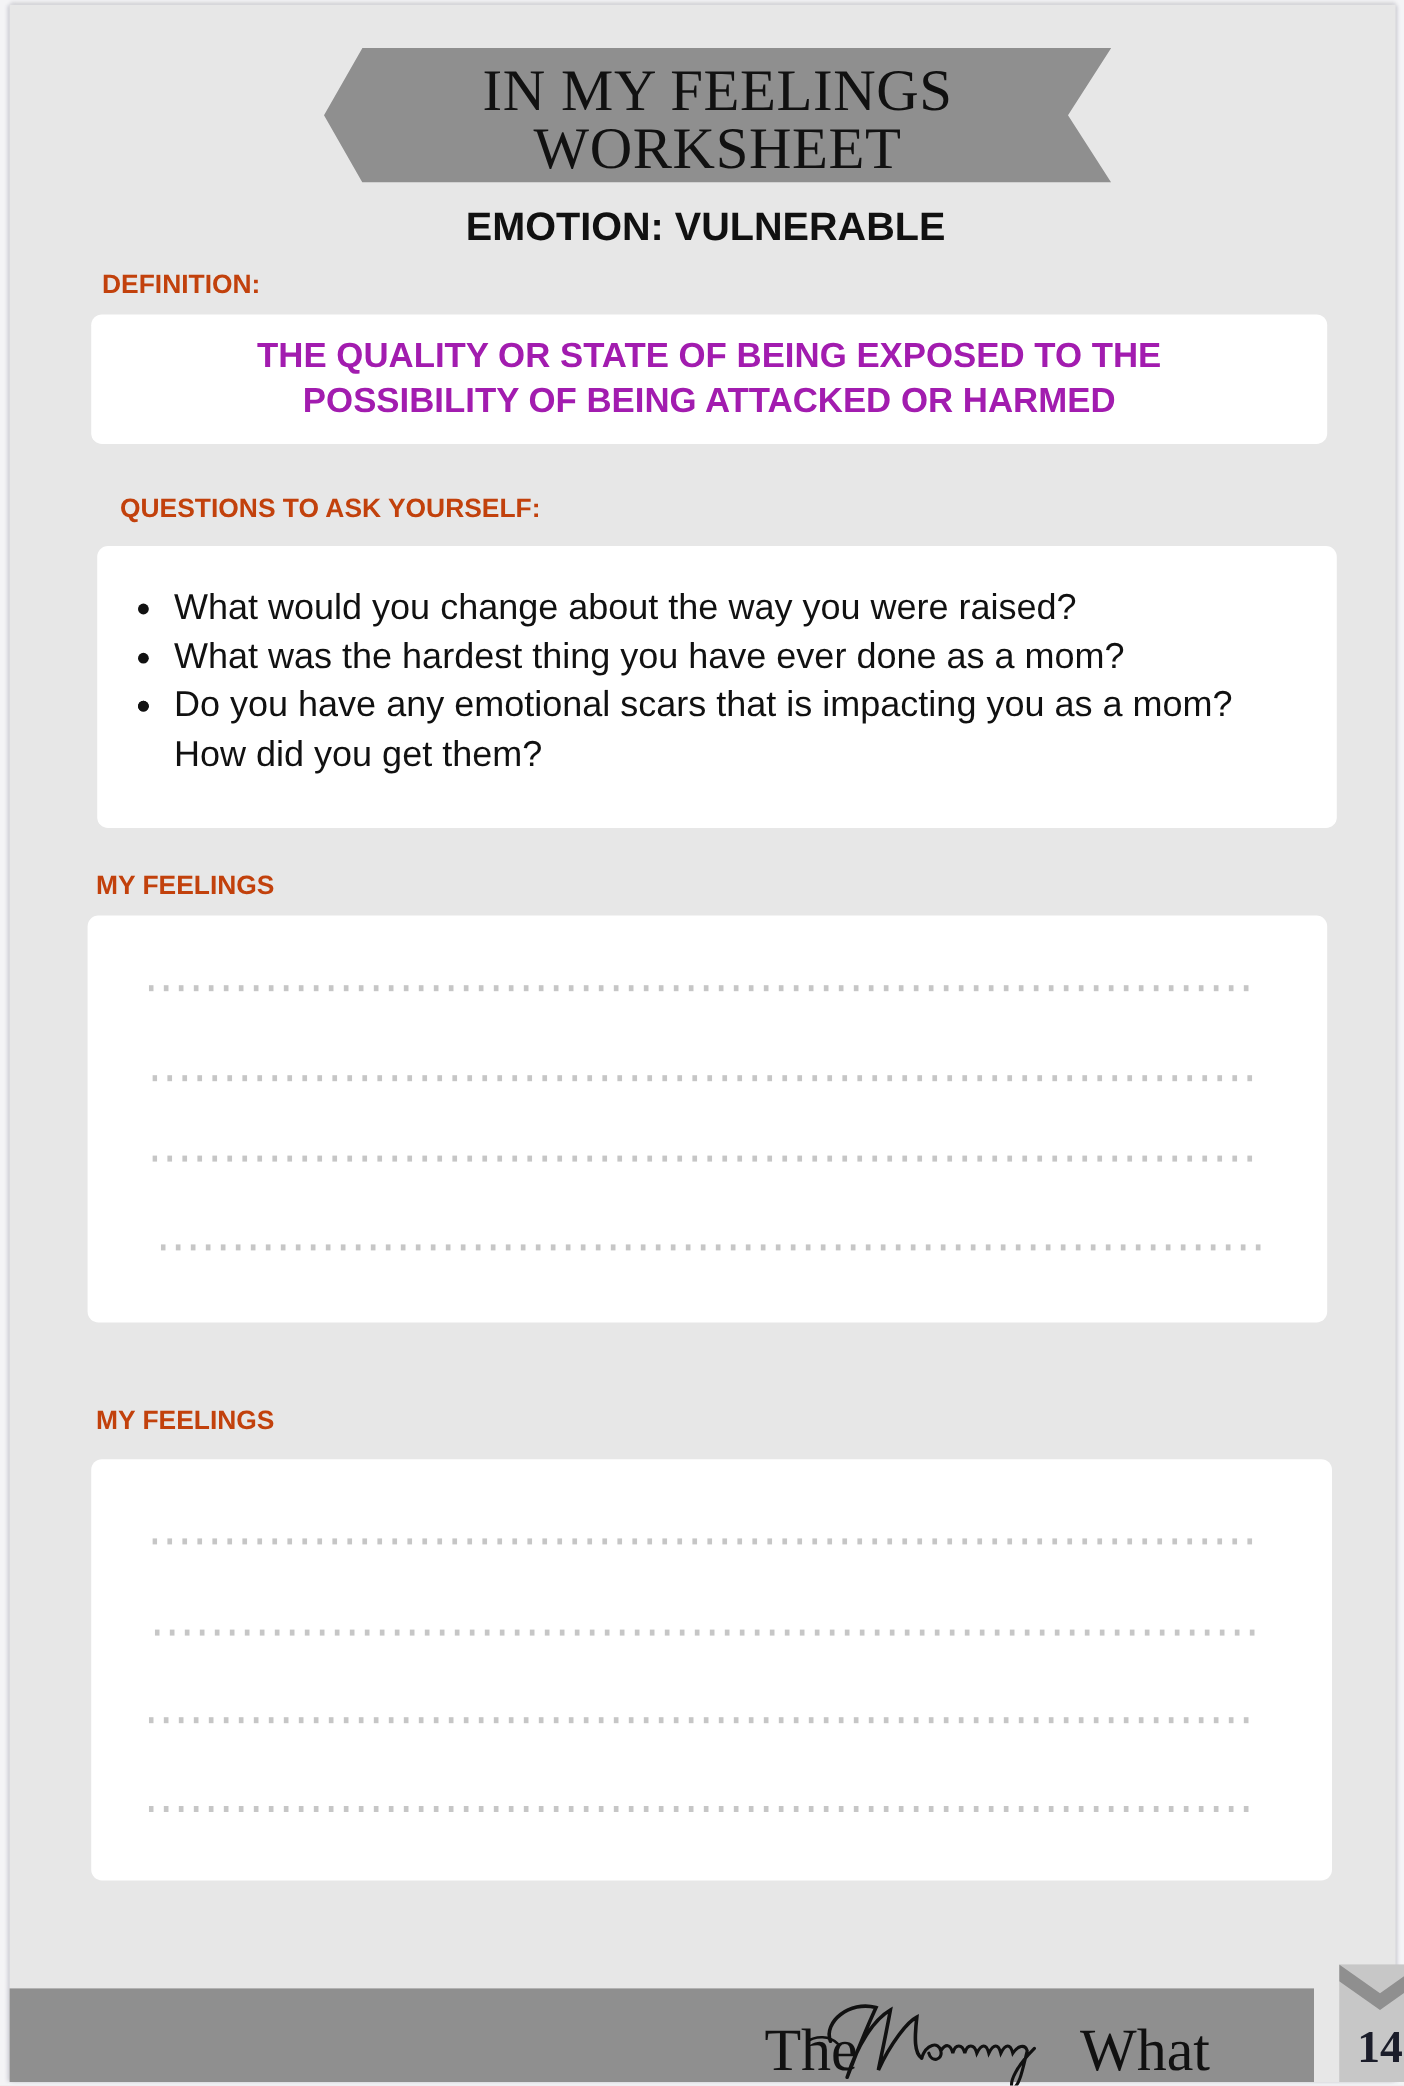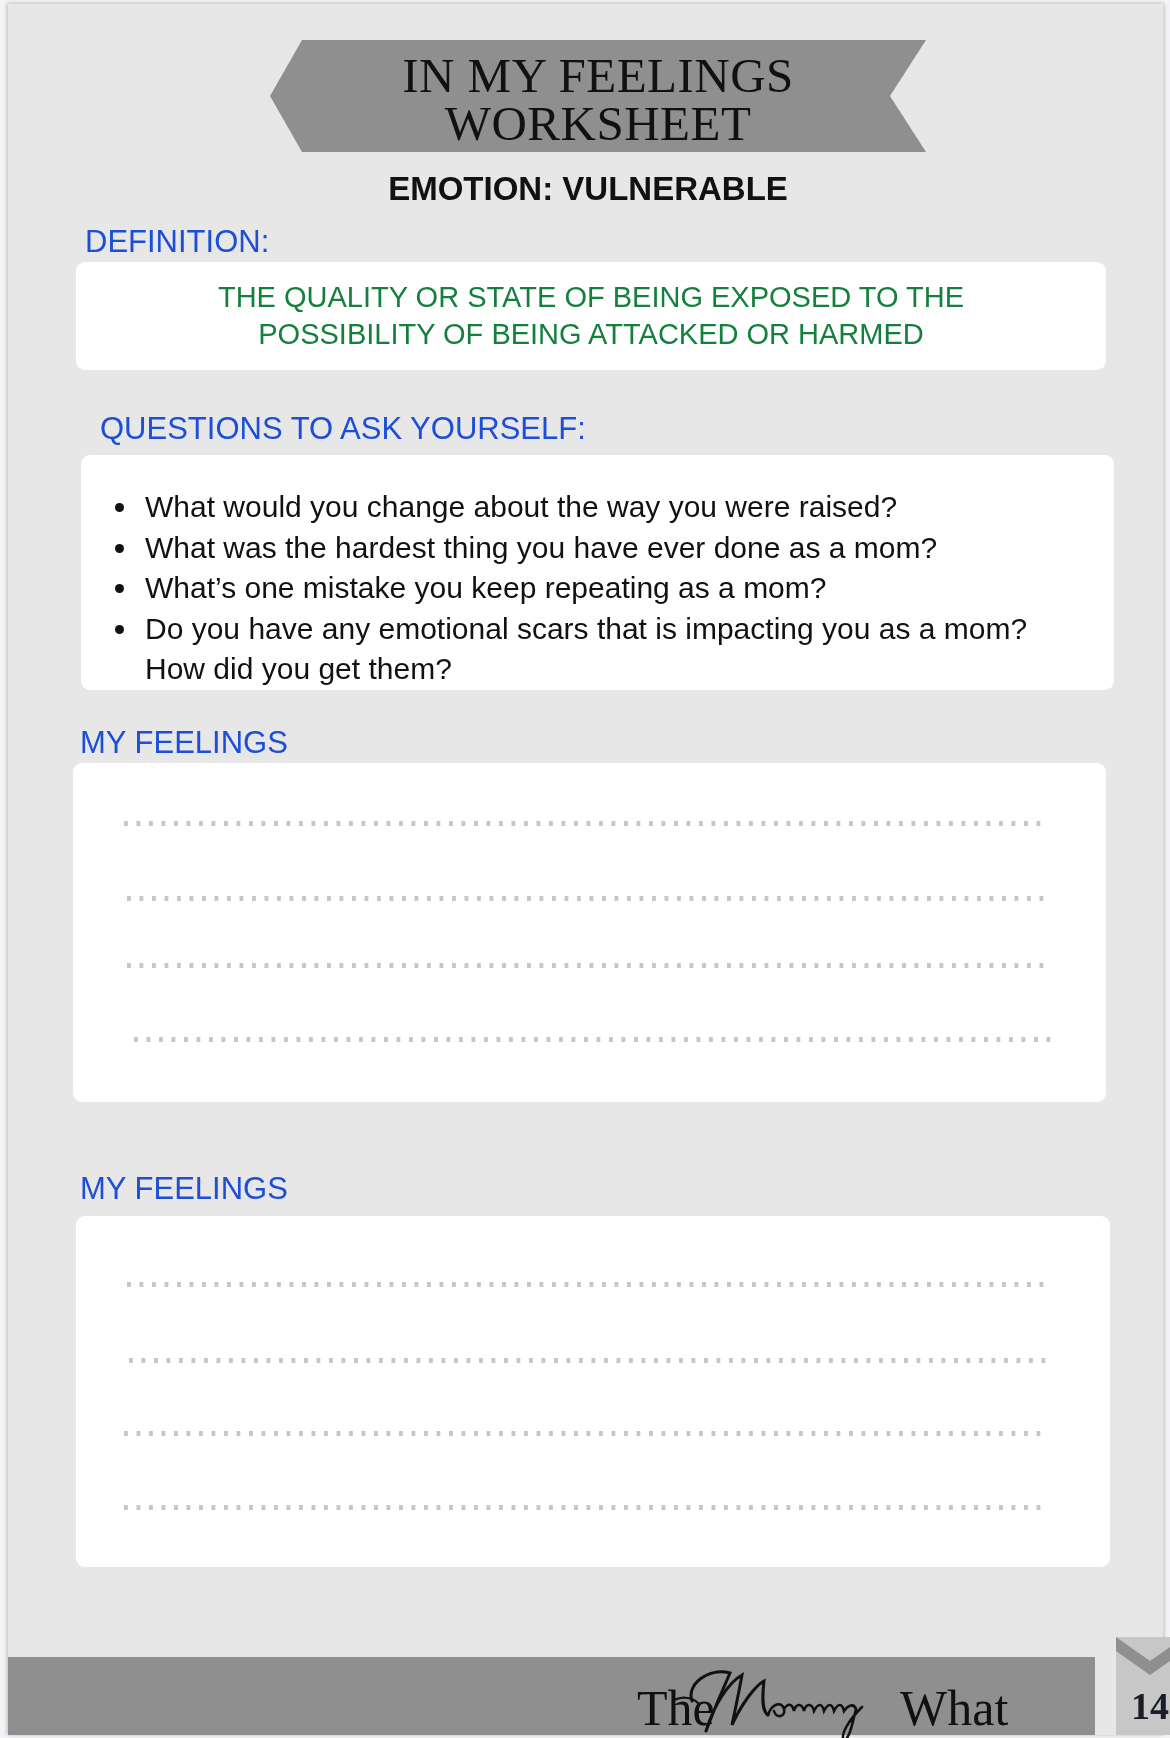--- a/index.html
+++ b/index.html
@@ -23,29 +23,29 @@
     font-family: "Liberation Serif", "DejaVu Serif", serif;
     font-size: 49px; line-height: 48px; color: #111;
     letter-spacing: 0.5px;
   }
   .banner-title span { display: block; }
   .emotion {
     position: absolute; left: 0; top: 166px; width: 1220px; text-align: center;
     font-weight: bold; font-size: 33px; color: #111;
   }
   .section-label {
-    position: absolute; font-weight: normal; font-size: 31px; color: #1d4ed8;
+    position: absolute; font-weight: bold; font-size: 22px; color: #c2410c;
     letter-spacing: 0px;
   }
   .box {
     position: absolute; background: #ffffff; border-radius: 9px;
   }
   .def-text {
     position: absolute; left: 0; top: 17px; width: 100%; text-align: center;
-    font-weight: normal; font-size: 29px; line-height: 37px; color: #15803d;
+    font-weight: bold; font-size: 29px; line-height: 37px; color: #a21caf;
   }
   .def-text span { display: block; }
   .q-list {
     position: absolute; left: 0; top: 18px; margin: 14px; padding: 0; list-style: none;
   }
   .q-item {
     position: relative; padding-left: 50px; font-size: 30px; line-height: 40.5px; color: #111;
     white-space: nowrap;
   }
   .q-bullet {
@@ -117,21 +117,20 @@
       <li class="q-item">
         <span class="q-bullet"></span>
         <span>What would you change about the way you were raised?</span>
       </li>
       <li class="q-item">
         <span class="q-bullet"></span>
         <span>What was the hardest thing you have ever done as a mom?</span>
       </li>
       <li class="q-item">
         <span class="q-bullet"></span>
-        <span>What’s one mistake you keep repeating as a mom?</span>
       </li>
       <li class="q-item">
         <span class="q-bullet"></span>
         <span>Do you have any emotional scars that is impacting you as a mom?</span>
       </li>
       <li class="q-cont">How did you get them?</li>
     </ul>
   </div>
 
   <div class="section-label" style="left:72px; top:721px;">MY FEELINGS</div>

